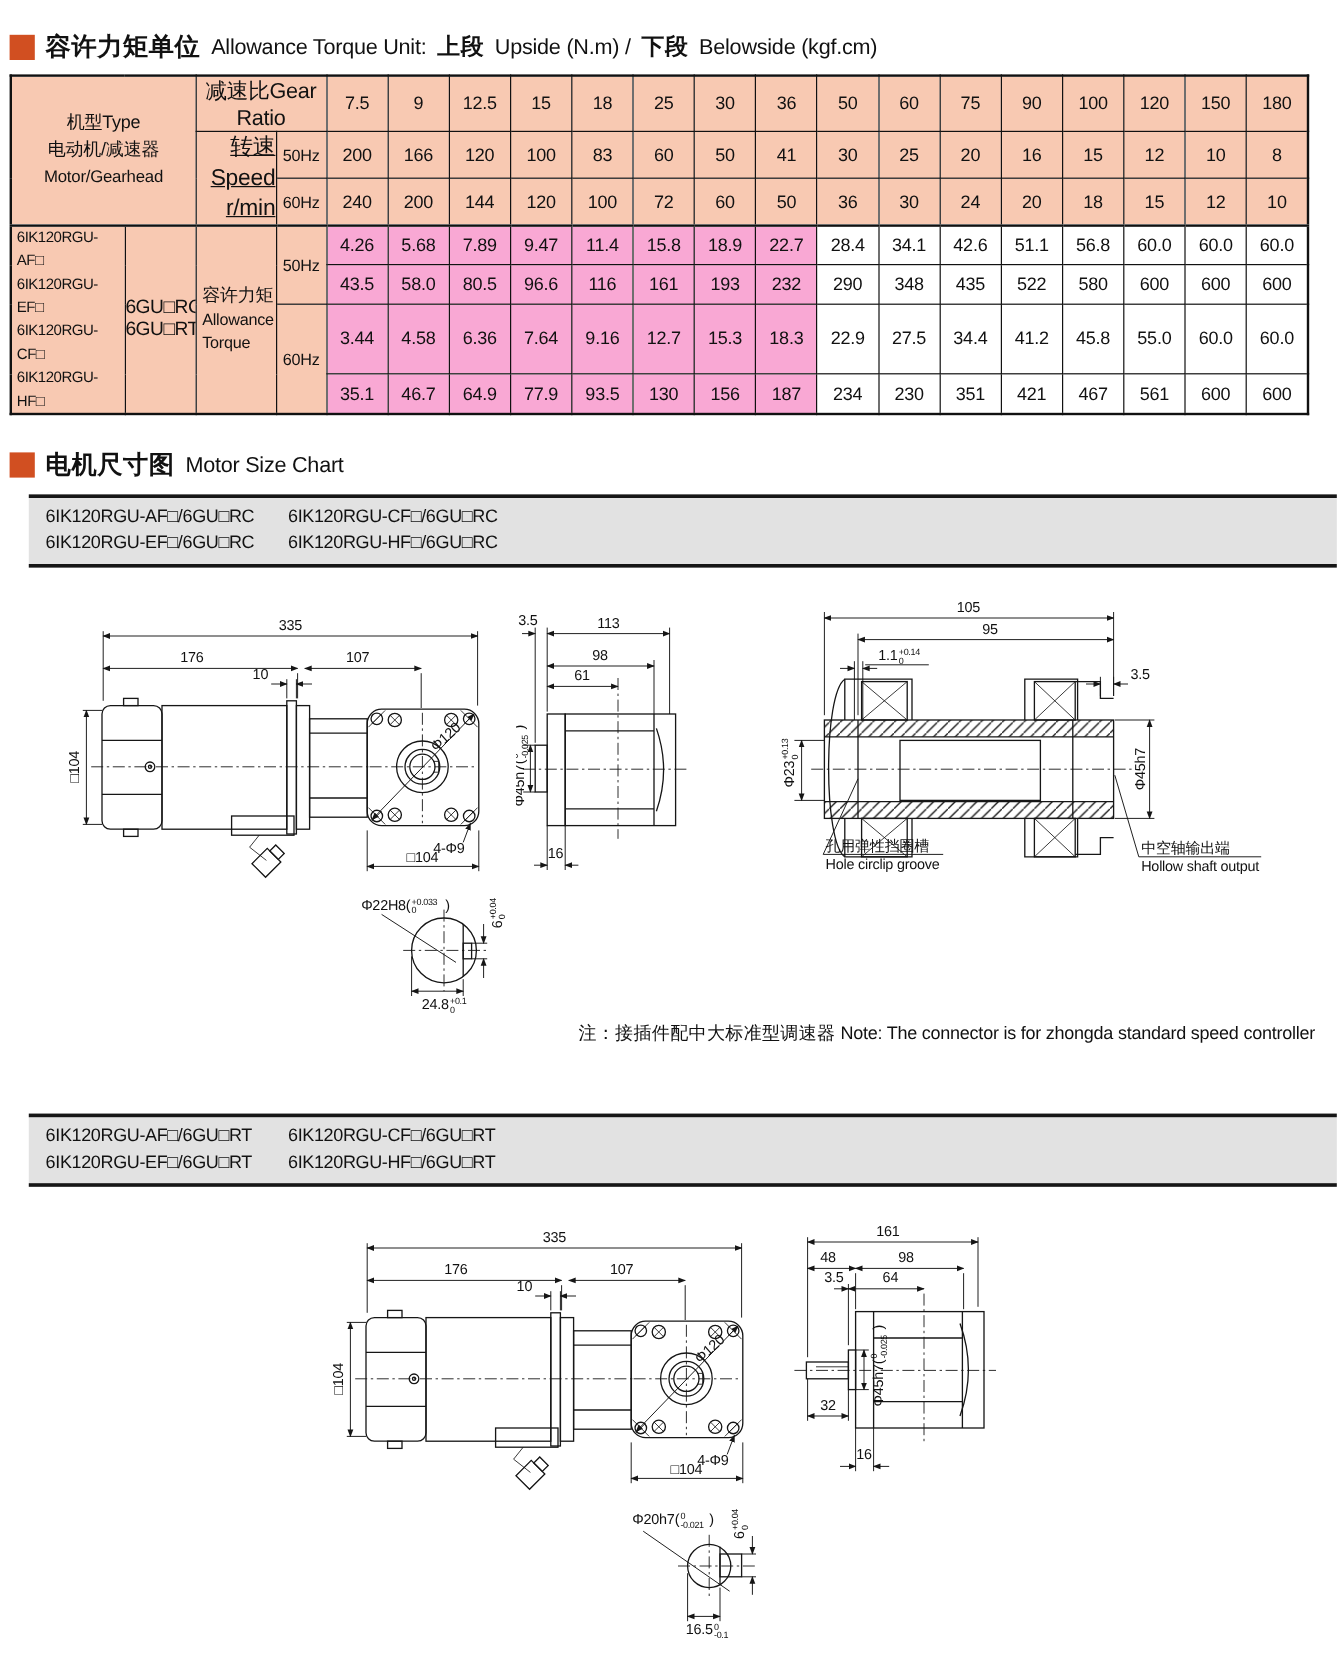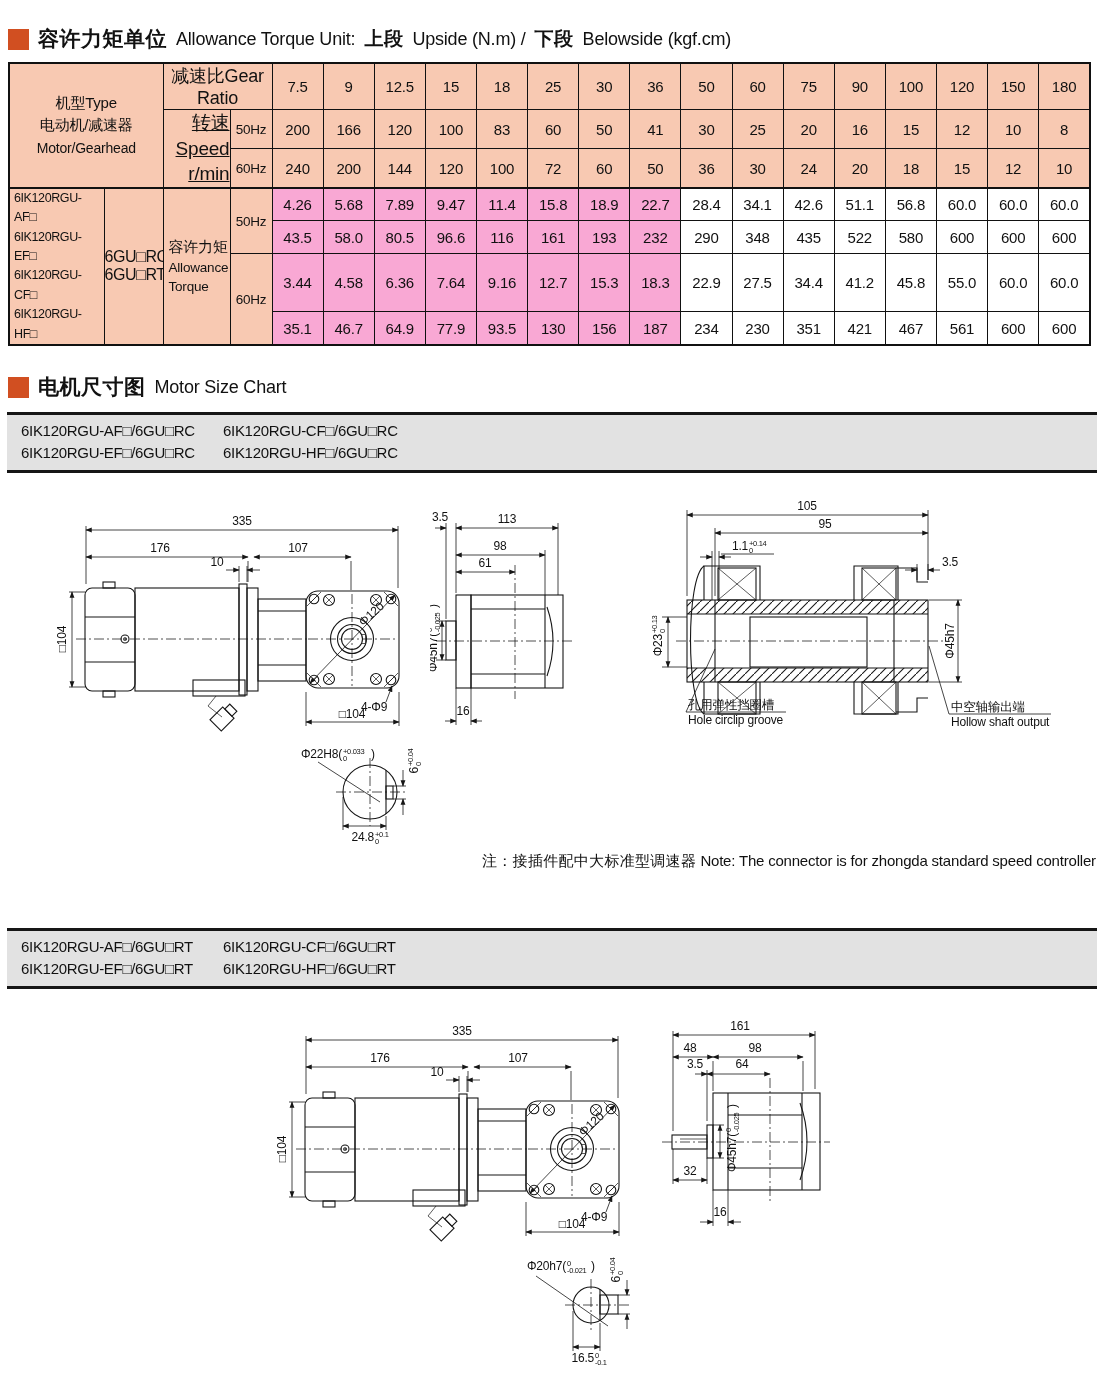--- a/index.html
+++ b/index.html
@@ -24,21 +24,21 @@
   .tt td.left-hd{text-align:center;padding:6px 6px;font-size:15px;line-height:1.5;}
   .tt td.left-hd .en{font-size:14px;margin-top:43px;}
   .tt td.gr-label{font-size:18px;}
   .tt td.sp-label{text-align:right;padding-left:5px;font-size:19px;line-height:1.35;text-decoration:underline;}
   .tt td.hz{font-size:13.5px;}
   .tt td.models{text-align:left;padding-left:4px;font-size:12.5px;letter-spacing:-0.4px;line-height:1.55;}
   .tt td.gh{font-size:16px;letter-spacing:-0.4px;}
   .tt td.allow{text-align:left;padding-left:5px;font-size:15px;line-height:1.3;}
   .tt td.allow .en{font-size:13.5px;}
   
-  .band{position:absolute;left:7px;width:1090px;background:#e2e2e2;
+  .band{position:absolute;left:24px;width:1090px;background:#e2e2e2;
         border-top:3.5px solid #161616;border-bottom:3.5px solid #161616;
         padding:5px 0 6px 14px;display:flex;box-sizing:border-box;}
   .bcol{width:202px;}
   .bcol div{font-size:15px;letter-spacing:-0.3px;line-height:1.45;white-space:nowrap;}
   
   .note{position:absolute;font-size:15px;white-space:nowrap;}
   .note .cn{letter-spacing:0.3px;}
   .note .en{letter-spacing:-0.2px;}
   
   .draw{position:absolute;}

